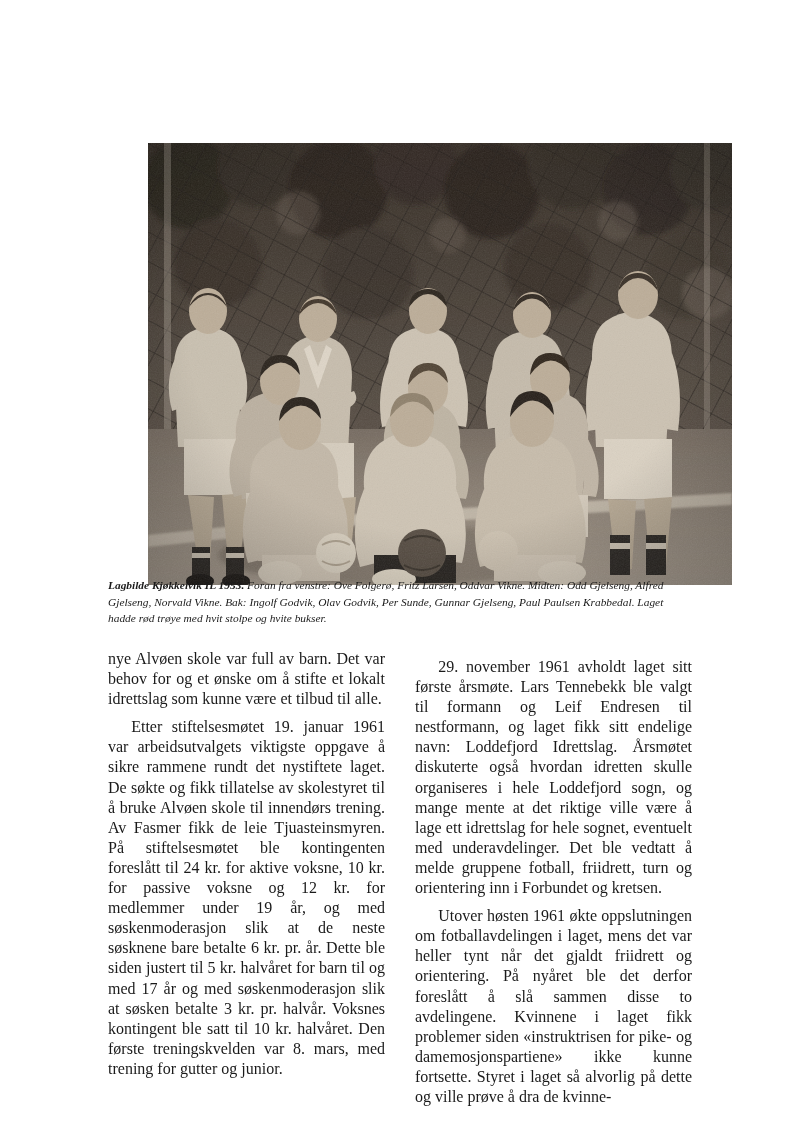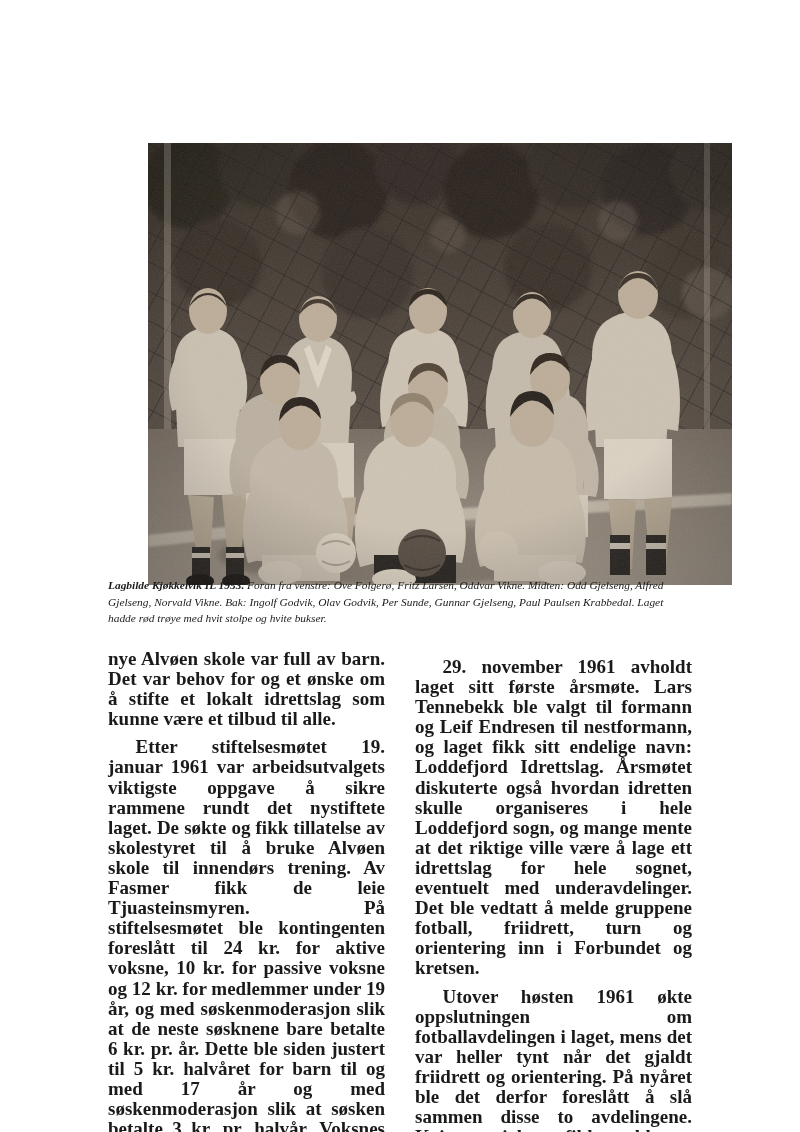--- a/index.html
+++ b/index.html
@@ -62,26 +62,25 @@
     position: absolute;
     left: 108px;
     top: 637px;
     width: 584px;
     height: 345px;
     display: flex;
     gap: 30px;
   }
   .col {
     width: 277px;
-    font-size: 19px;
+    font-size: 16px;
     line-height: 20.1px;
     text-align: justify;
     text-justify: inter-word;
     hyphens: manual;
-    font-weight: bold;
   }
   .col p {
     margin: 0;
     text-indent: 0;
   }
   .col p.indent {
     text-indent: 1.45em;
     margin-top: 8px;
   }
 

